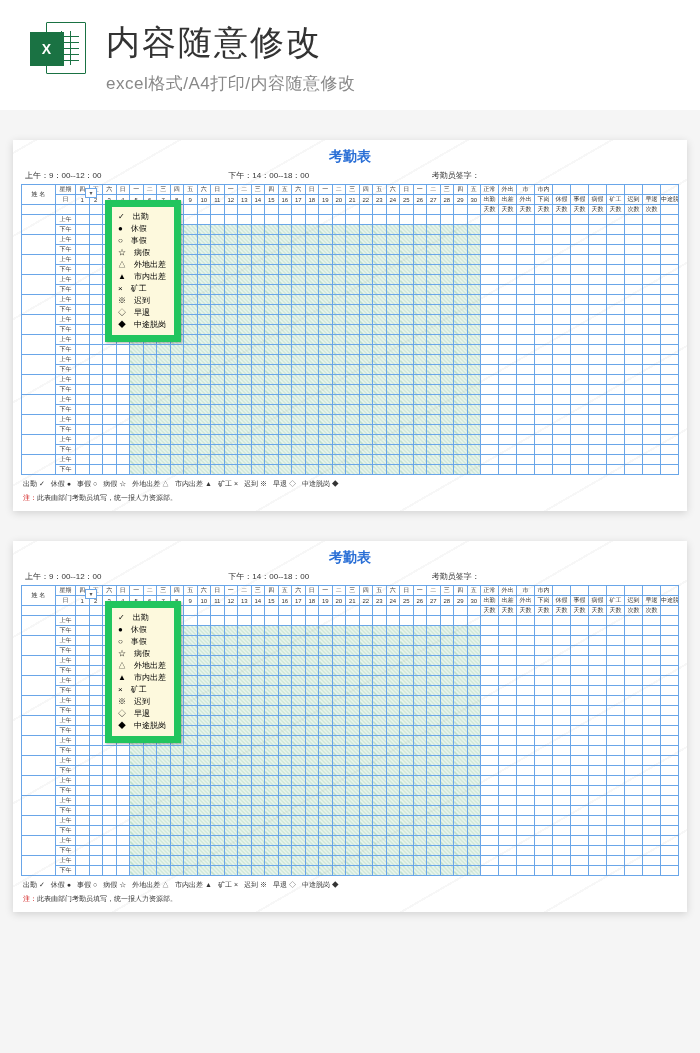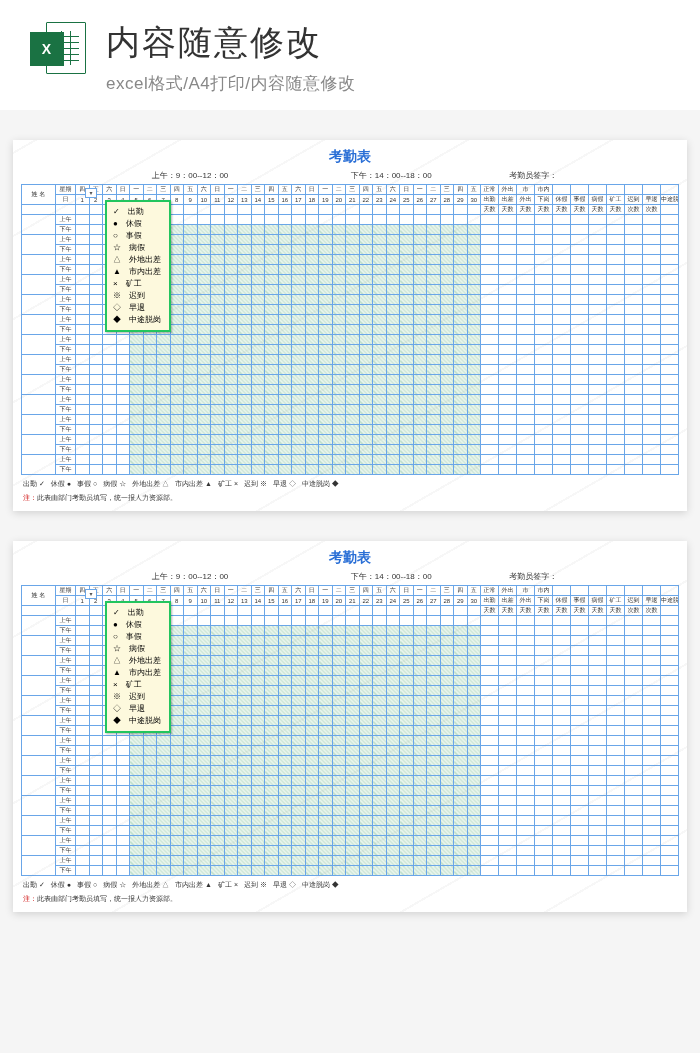--- a/index.html
+++ b/index.html
@@ -85,22 +85,22 @@
     font-size: 14px;
     font-weight: bold;
     margin-bottom: 4px;
   }
   .time-row {
     display: flex;
     font-size: 8px;
     color: #333;
     padding: 0 4px 3px 4px;
   }
-  .time-row > div { flex: 1; text-align: right; }
-  .time-row .r { text-align: center; padding-right: 40px;}
+  .time-row > div { flex: 1; }
+  .time-row .r { text-align: left; padding-right: 40px;}
   table.grid {
     width: 100%;
     border-collapse: collapse;
     font-size: 6px;
     table-layout: fixed;
   }
   table.grid td, table.grid th {
     border: 0.5px solid #6aa6e8;
     height: 10px;
     text-align: center;
@@ -128,21 +128,21 @@
   .footnote {
     font-size: 7px;
     color: #c00;
     padding: 2px 2px 0 2px;
   }
   .tooltip {
     position: absolute;
     left: 92px;
     top: 60px;
     background: #fdf9dd;
-    border: 2px solid #22c55e;
+    border: 7px solid #22c55e;
     box-shadow: 1px 1px 2px rgba(0,0,0,0.3);
     font-size: 8px;
     line-height: 12px;
     padding: 4px 8px 4px 6px;
     z-index: 5;
   }
   .tooltip div { white-space: nowrap; }
   .dropdown-cue {
     position: absolute;
     left: 72px;

